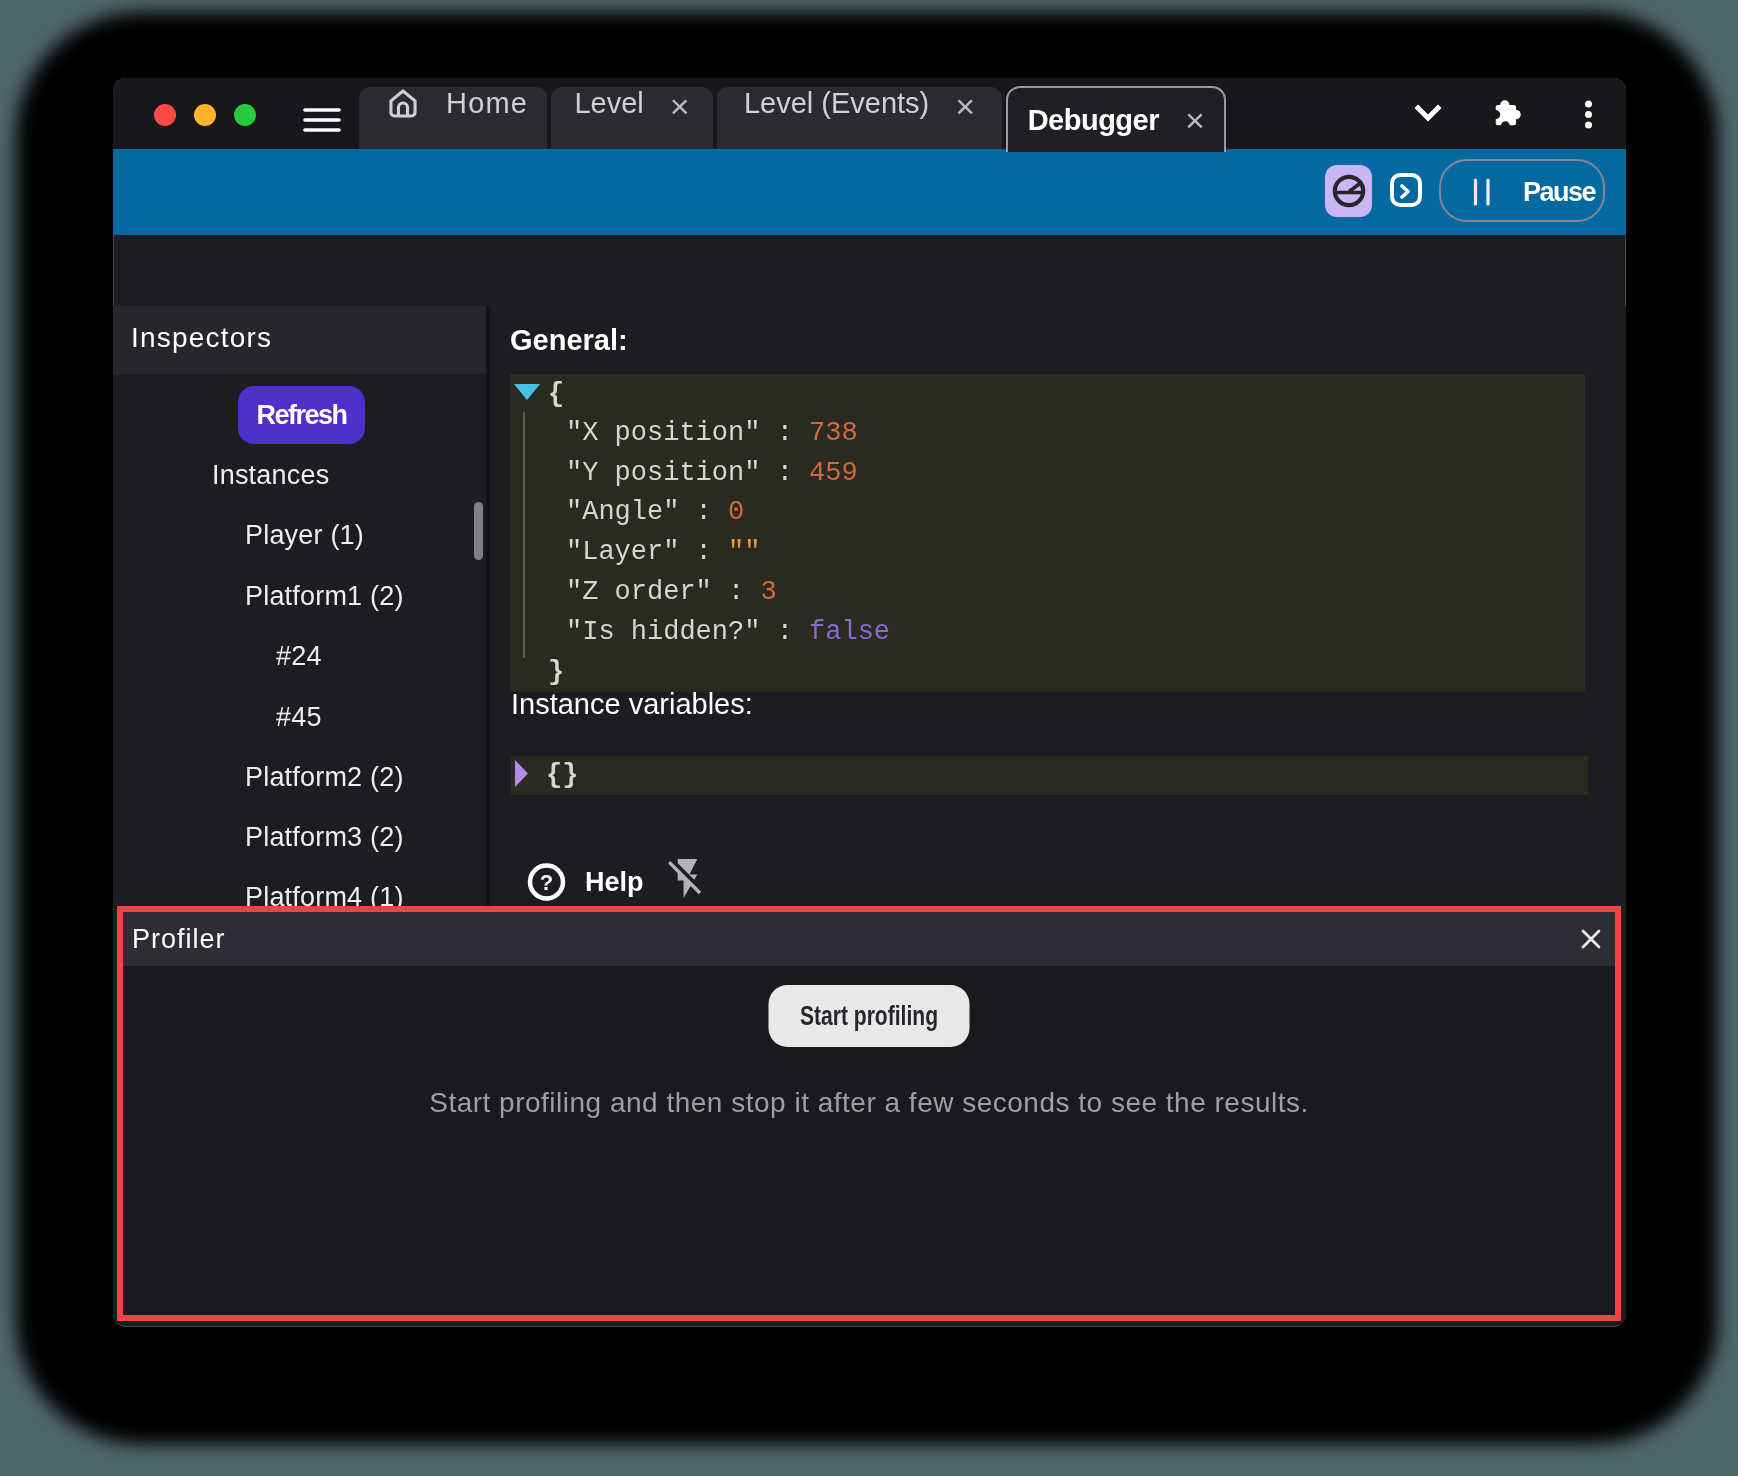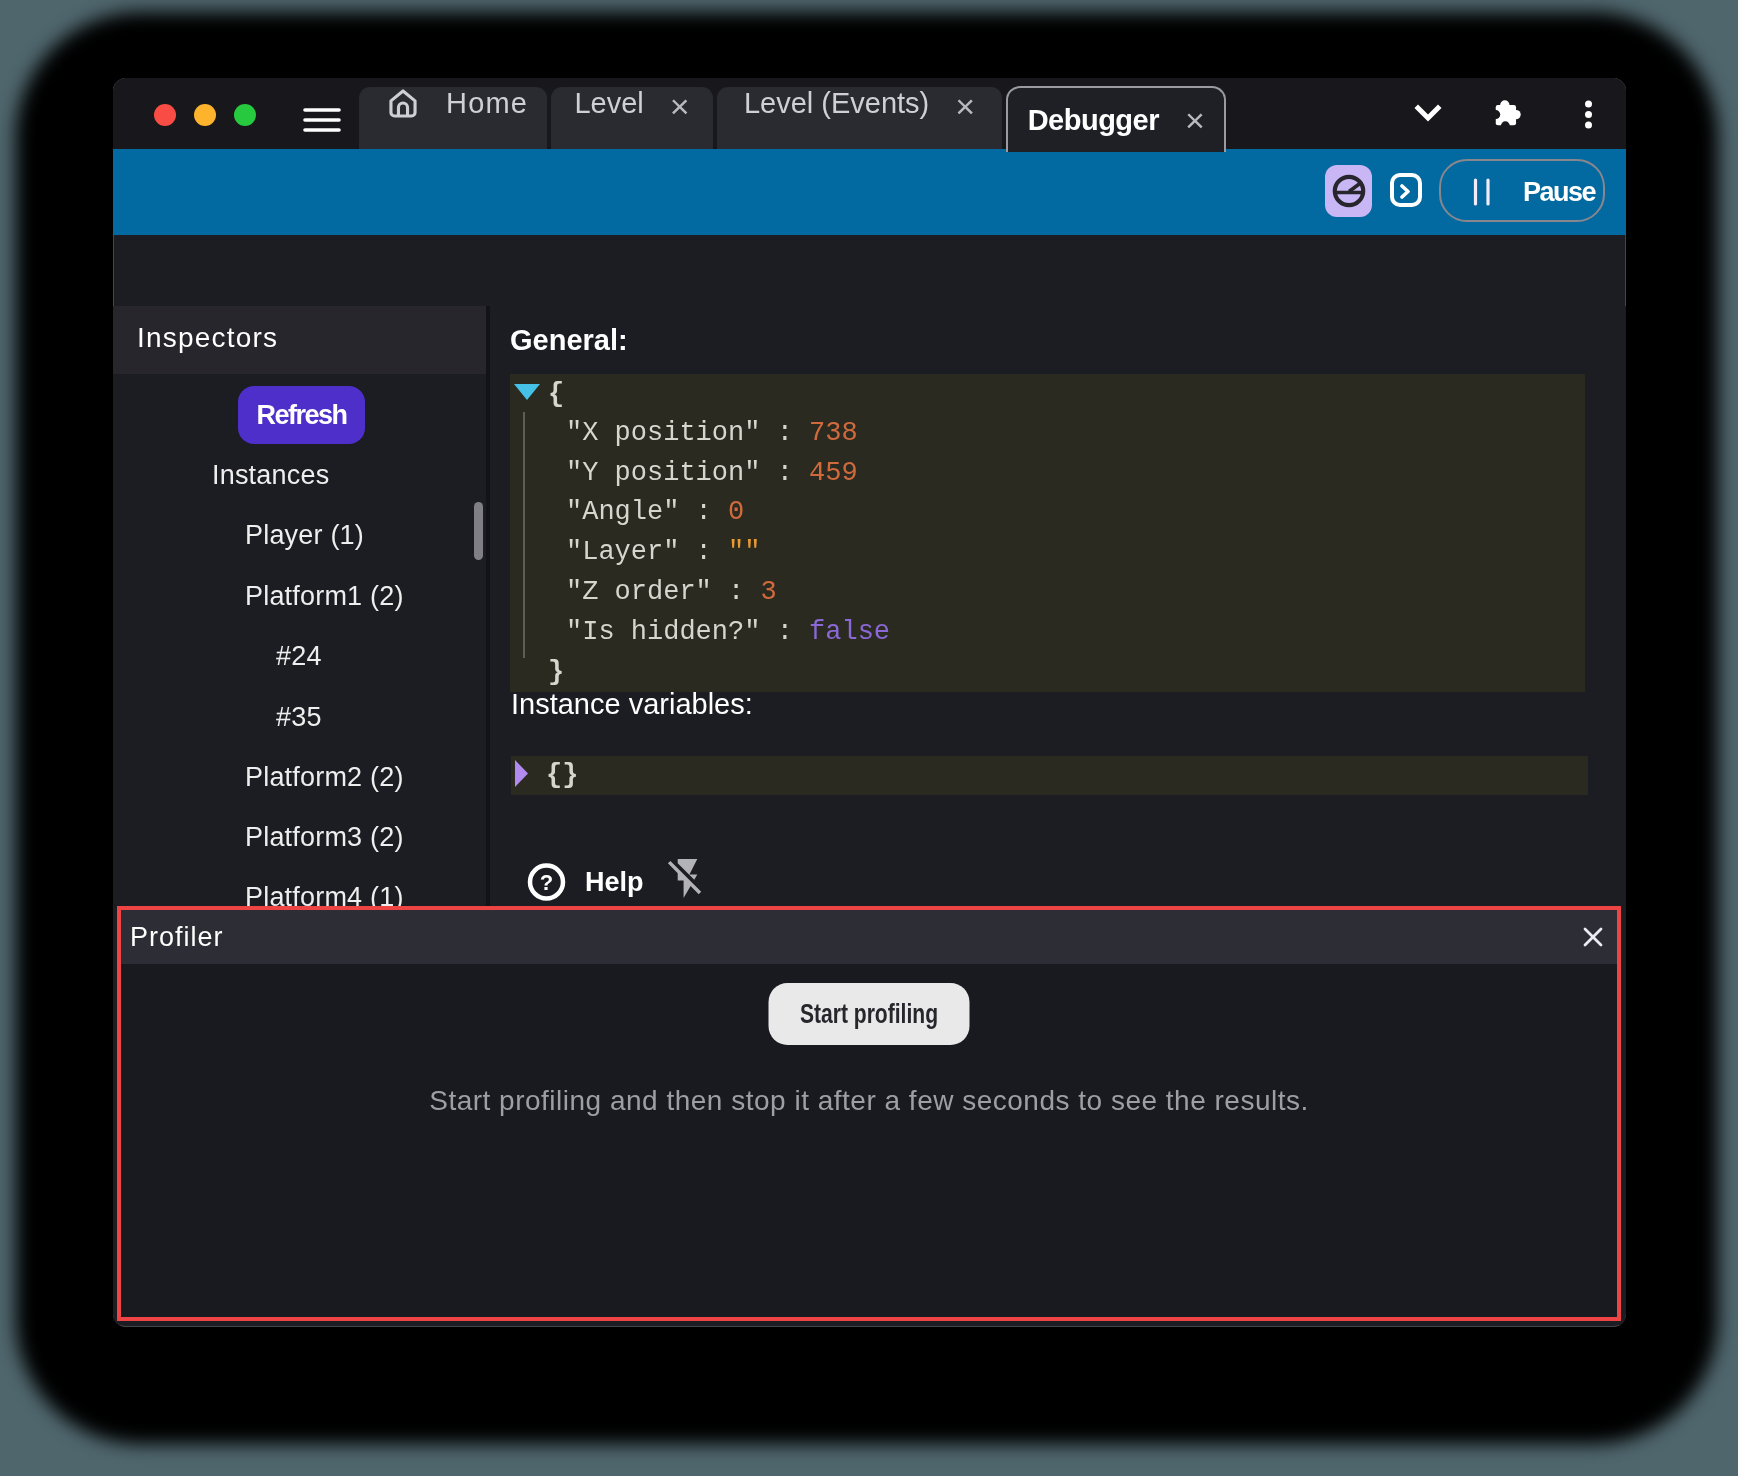--- a/index.html
+++ b/index.html
@@ -8,30 +8,30 @@
 .win{position:absolute;left:113px;top:78px;width:1513px;height:1249px;background:#1c1c23;border-radius:13px;overflow:hidden;box-shadow:inset 0 0 0 1px #45454b, inset 0 2px 0 #62626a;}
 .titlebar{position:absolute;left:0;top:0;width:100%;height:71px;background:#17171c;}
 .tl{position:absolute;top:26px;width:22px;height:22px;border-radius:50%;}
 .tab{position:absolute;top:9px;height:62px;background:#2a2a31;border-radius:11px 11px 0 0;color:#d0d0d4;font-size:29px;display:flex;justify-content:center;gap:26px;box-sizing:border-box;}
 .tabx{color:#b9b9bf;font-size:34px;font-weight:normal;}
 .atab{position:absolute;top:8px;height:66px;background:#1f1f26;border:2px solid #9a9aa0;border-bottom:none;border-radius:14px 14px 0 0;color:#fff;font-weight:bold;font-size:29px;letter-spacing:-0.5px;display:flex;align-items:center;justify-content:center;gap:26px;box-sizing:border-box;z-index:3;}
 .toolbar{position:absolute;left:0;top:71px;width:100%;height:86px;background:#0369a1;}
 .gpbar{position:absolute;left:0;top:157px;width:100%;height:68px;background:#2a2a31;border-bottom:3px solid #0e0e12;color:#fff;}
 .content{position:absolute;left:0;top:228px;width:100%;height:1019px;background:#1c1c23;}
 .lhead{position:absolute;left:0;top:0;width:374px;height:68px;background:#26262c;color:#fff;font-size:27px;line-height:64px;}
-.lhead span{margin-left:24px;font-size:28px;letter-spacing:0.6px;}
+.lhead span{margin-left:18px;font-size:28px;letter-spacing:0.6px;}
 .vline{position:absolute;left:373px;top:0;width:4px;height:600px;background:#121217;}
 .item{position:absolute;color:#eee;font-size:27px;white-space:nowrap;letter-spacing:0.2px;}
 .rbtn{position:absolute;background:#4e2fca;border-radius:16px;color:#fff;font-weight:bold;font-size:27px;display:flex;align-items:center;justify-content:center;letter-spacing:-1.5px;}
 .codebox{position:absolute;background:#2a2a21;font-family:"Liberation Mono",monospace;font-size:27px;color:#d6d6cf;}
 .lbl{position:absolute;color:#fff;font-size:29px;}
 .num{color:#d06a3c;}
 .str{color:#e89b33;}
 .boo{color:#8a68d6;}
-.prof{position:absolute;left:4px;top:828px;width:1504px;height:415px;border:4px solid #ef4444;box-sizing:border-box;background:#191920;z-index:5;}
+.prof{position:absolute;left:4px;top:828px;width:1504px;height:415px;border:6px solid #ef4444;box-sizing:border-box;background:#191920;z-index:5;}
 .ptitle{position:absolute;left:0;top:0;width:100%;height:54px;background:#2d2d35;color:#fff;font-size:27px;line-height:54px;}
 .spbtn{position:absolute;left:50%;transform:translateX(-50%);top:73px;background:#e9e9e9;border-radius:19px;color:#26262c;font-weight:bold;font-size:27px;height:62px;line-height:62px;width:201px;text-align:center;}
 .pcap{position:absolute;left:0;top:175px;width:100%;text-align:center;color:#9e9ea5;font-size:28px;letter-spacing:0.5px;}
 </style>
 </head>
 <body>
 <div class="blob"></div>
 <div class="win">
   <div class="titlebar">
     <div class="tl" style="left:41px;background:#f94c44;"></div>
@@ -101,21 +101,21 @@
       </svg>
     <div style="position:absolute;left:1410px;top:17px;font-size:27px;color:#fff;font-weight:bold;line-height:53px;letter-spacing:-1.5px;">Pause</div>
   </div>
   <div class="content">
     <div class="lhead"><span style="letter-spacing:1.2px;">Inspectors</span></div>
     <div class="rbtn" style="left:125px;top:80px;width:127px;height:58px;">Refresh</div>
     <div class="item" style="left:99px;top:154px;">Instances</div>
     <div class="item" style="left:132px;top:214px;">Player (1)</div>
     <div class="item" style="left:132px;top:275px;">Platform1 (2)</div>
     <div class="item" style="left:163px;top:335px;">#24</div>
-    <div class="item" style="left:163px;top:396px;">#35</div>
+    <div class="item" style="left:163px;top:396px;">#45</div>
     <div class="item" style="left:132px;top:456px;">Platform2 (2)</div>
     <div class="item" style="left:132px;top:516px;">Platform3 (2)</div>
     <div class="item" style="left:132px;top:576px;">Platform4 (1)</div>
     <div style="position:absolute;left:361px;top:196px;width:9px;height:58px;background:#7f7f85;border-radius:5px;"></div>
     <div class="vline"></div>
     <div class="lbl" style="left:397px;top:18px;font-weight:bold;">General:</div>
     <div class="codebox" style="left:397px;top:68px;width:1075px;height:318px;">
       <svg style="position:absolute;left:4px;top:10px;" width="26" height="16" viewBox="0 0 26 16" fill="#45c1e6">
           <path d="M0 0 L26 0 L13 16 Z"></path>
         </svg>

